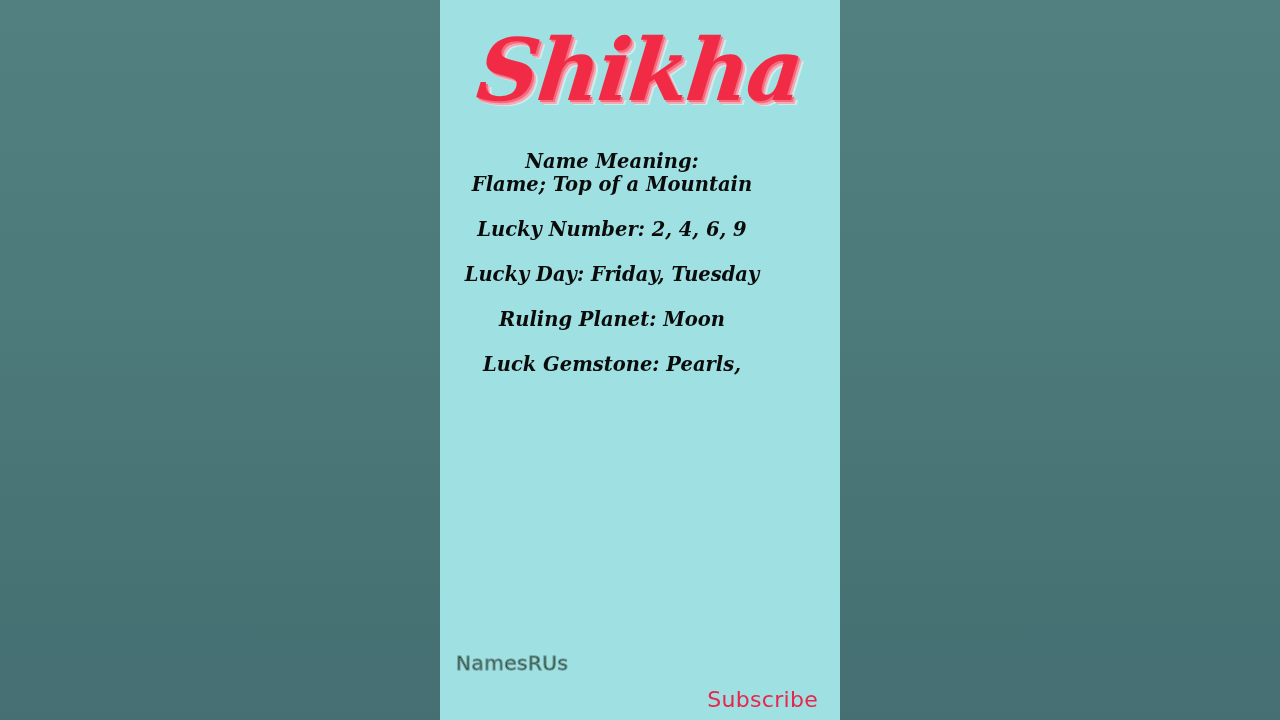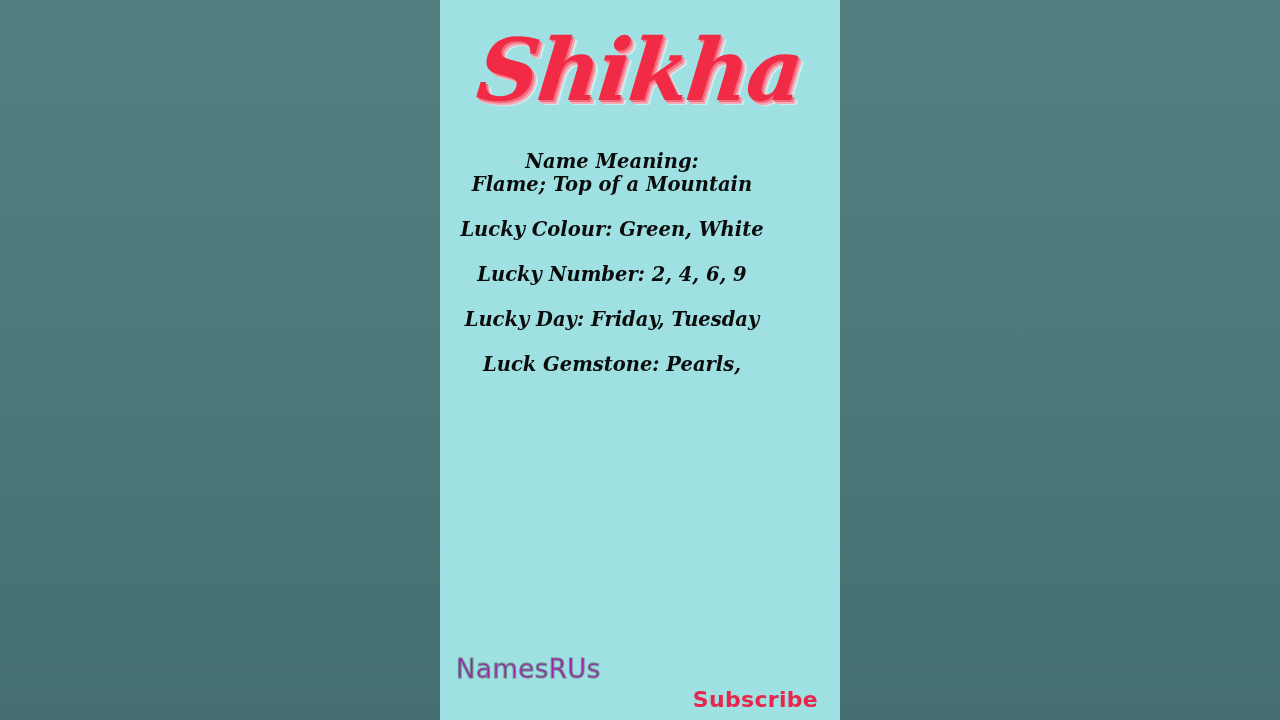--- a/index.html
+++ b/index.html
@@ -86,34 +86,34 @@
     margin: 0;
   }
   .block {
     margin-bottom: 22px;
   }
   .block:last-child { margin-bottom: 16px; }
 
   .watermark {
     position: absolute;
     left: 16px;
-    bottom: 36px;
+    bottom: 45px;
     font-family: "DejaVu Sans", sans-serif;
-    font-size: 26px;
-    color: #a21caf;
+    font-size: 20px;
+    color: #14532d;
     -webkit-text-stroke: 1px #6f8f92;
     text-shadow: 0 0 1px #6f8f92;
     letter-spacing: 0.5px;
   }
   .subscribe {
     position: absolute;
     right: 22px;
     bottom: 8px;
     font-family: "DejaVu Sans", sans-serif;
-    font-weight: bold;
+    font-weight: normal;
     font-size: 22px;
     color: #e8254a;
     letter-spacing: 0.3px;
   }
 </style>
 </head>
 <body>
 
 <div class="screen">
 
@@ -126,32 +126,32 @@
       <div class="title">Shikha</div>
     </div>
 
     <div class="info">
 
       <div class="block">
         <p class="line">Name Meaning:</p>
         <p class="line">Flame; Top of a Mountain</p>
       </div>
 
-      <div class="block">
-        <p class="line">Lucky Colour: Green, White</p>
-      </div>
 
       <div class="block">
         <p class="line">Lucky Number: 2, 4, 6, 9</p>
       </div>
 
       <div class="block">
         <p class="line">Lucky Day: Friday, Tuesday</p>
       </div>
 
+      <div class="block">
+        <p class="line">Ruling Planet: Moon</p>
+      </div>
 
       <div class="block">
         <p class="line">Luck Gemstone: Pearls,</p>
       </div>
 
     </div>
 
     <div class="watermark">NamesRUs</div>
     <div class="subscribe">Subscribe</div>
 

